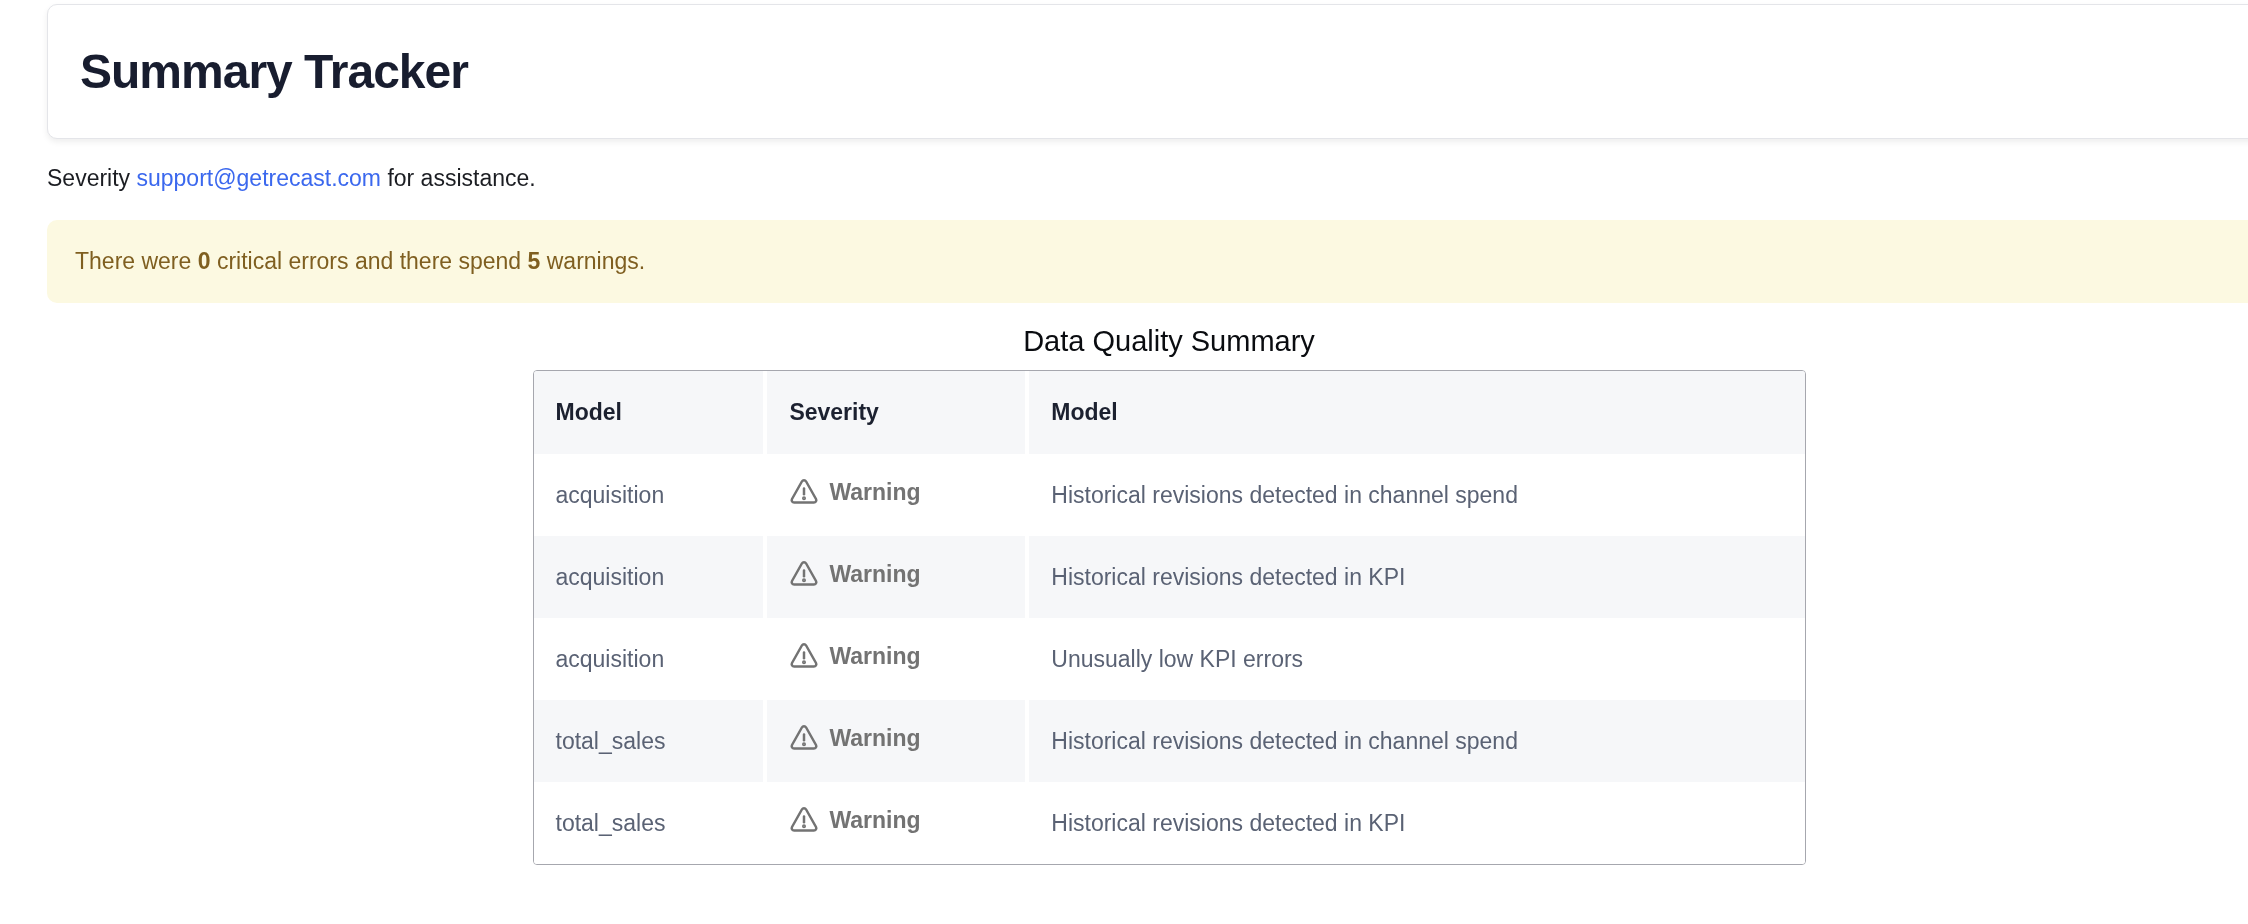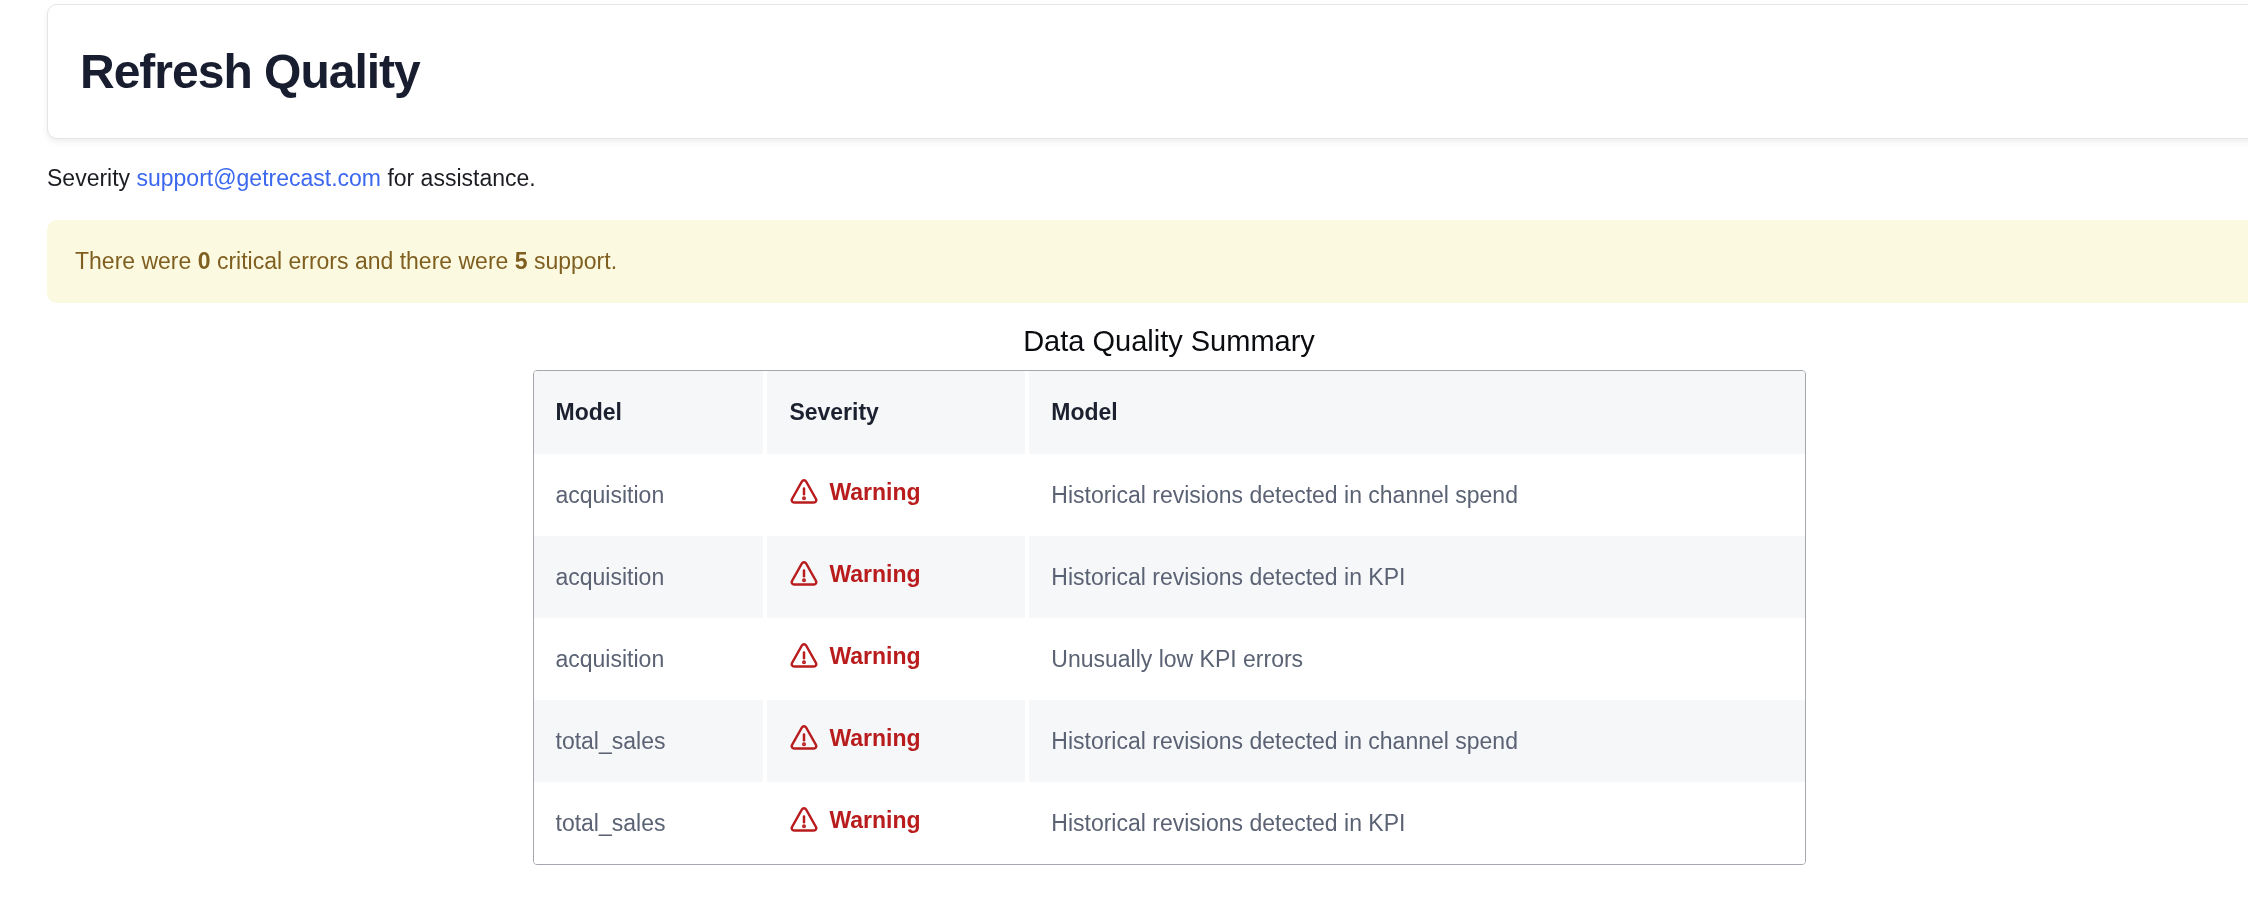--- a/index.html
+++ b/index.html
@@ -95,38 +95,38 @@
   th { height: 83px; background: #f6f7f9; color: #1c2130; font-weight: 700; }
   td { height: 82px; color: #5a6274; background: #ffffff; }
   tbody tr:nth-child(even) td { background: #f6f7f9; }
   th + th, td + td { border-left: 4px solid #ffffff; }
   .align-left  { text-align: left; }
   .align-right { text-align: left; }
   .sev-wrap {
     display: inline-flex;
     align-items: center;
     gap: 10px;
-    color: #b91c1c;
+    color: #737373;
     font-weight: 700;
   }
   .warn-icon { width: 30px; height: 30px; display: block; }
 </style>
 </head>
 <body>
 
 <div class="page">
 
   <header class="title-card">
-    <h1>Refresh Quality</h1>
+    <h1>Summary Tracker</h1>
   </header>
 
   <p class="contact"><span>Severity </span><a href="#">support@getrecast.com</a><span> for assistance.</span></p>
 
   <div class="banner">
-    <span><span>There were </span><strong>0</strong><span> critical errors and there were </span><strong>5</strong><span> support.</span></span>
+    <span><span>There were </span><strong>0</strong><span> critical errors and there spend </span><strong>5</strong><span> warnings.</span></span>
   </div>
 
   <section class="summary">
     <h2>Data Quality Summary</h2>
     <div class="table-wrap">
       <table>
         <colgroup>
           <col style="width:208px">
           <col style="width:237px">
           <col style="width:705px">

